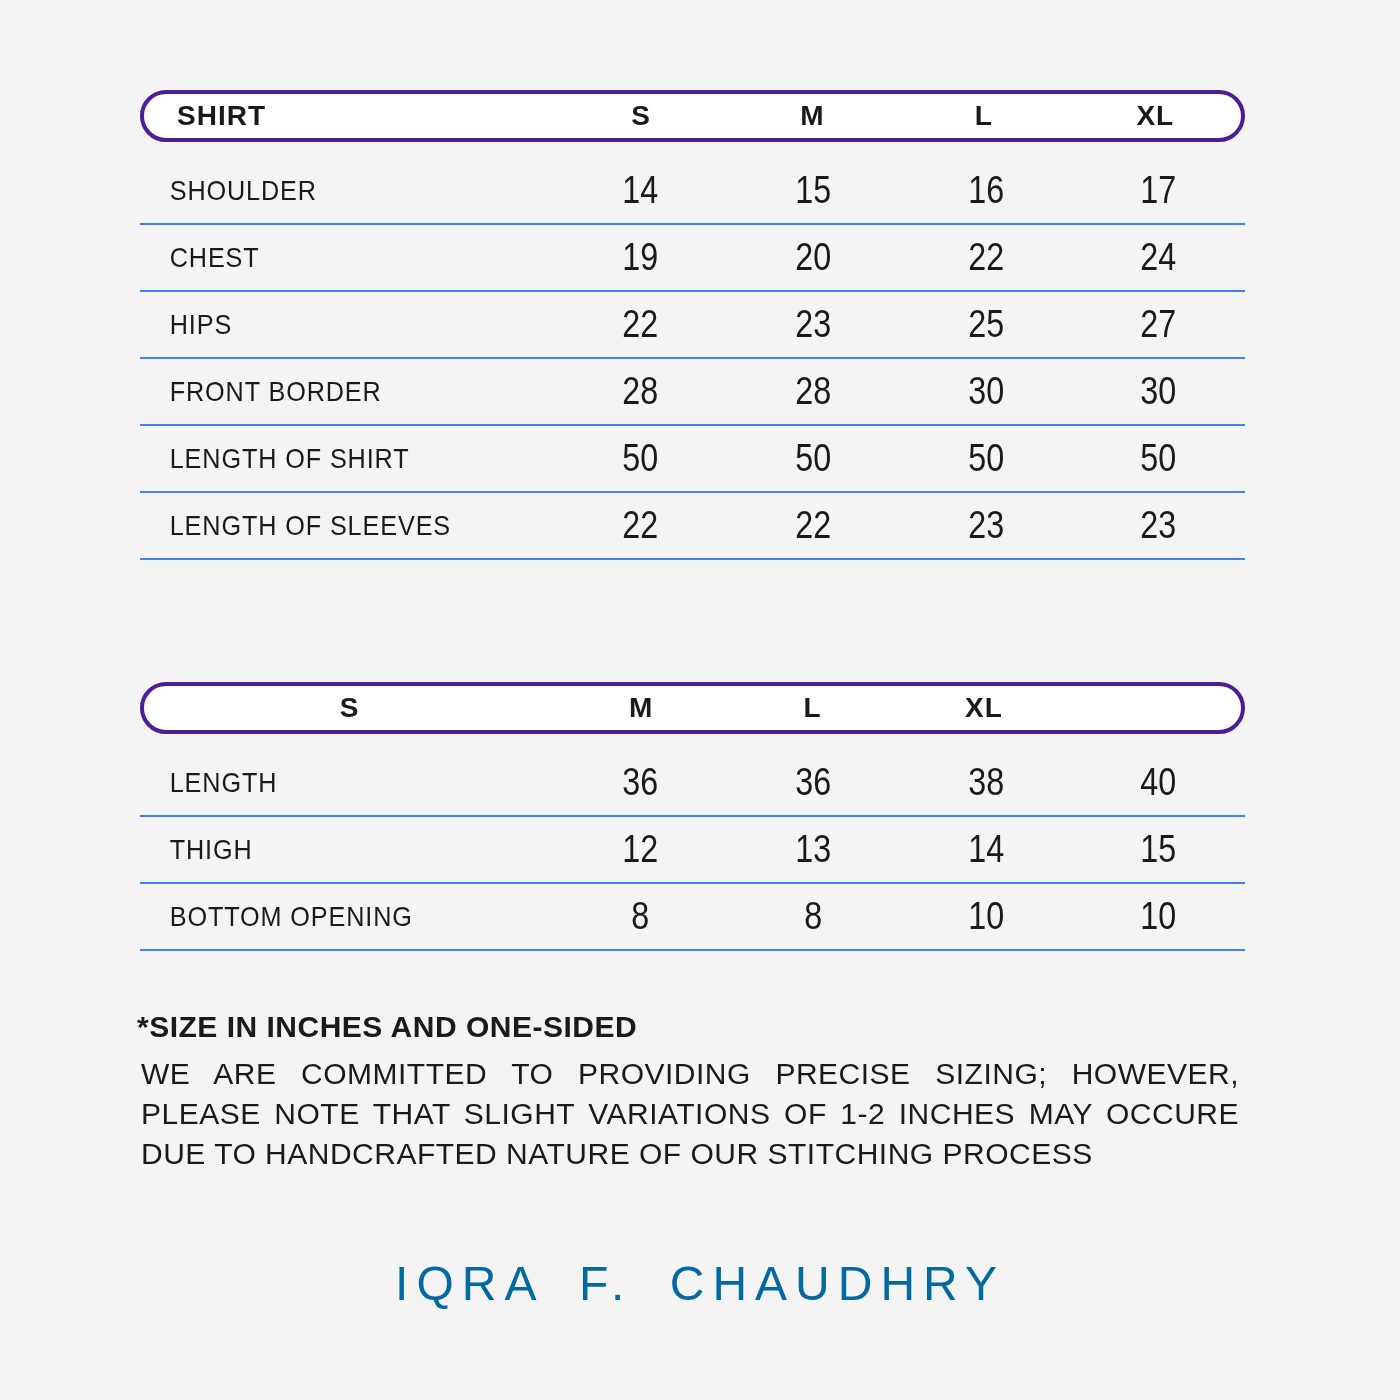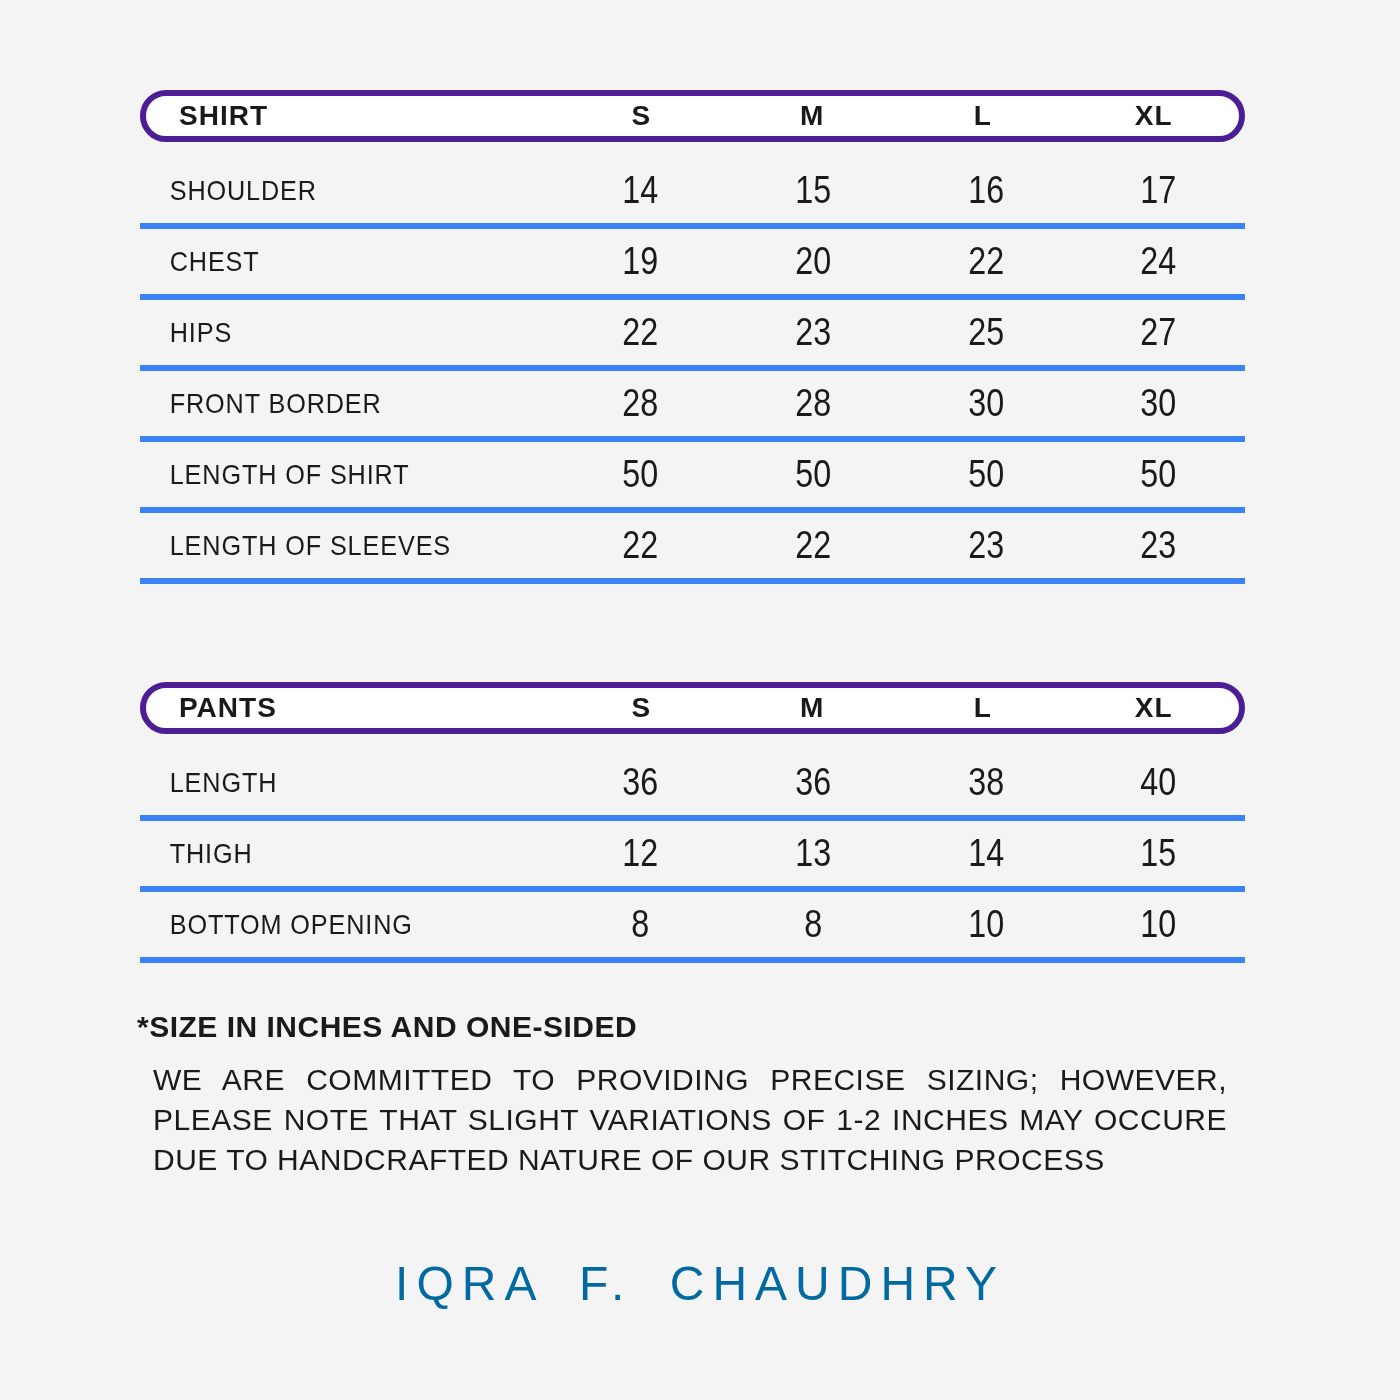--- a/index.html
+++ b/index.html
@@ -25,31 +25,31 @@
   .table-pants { top: 682px; }
 
   .grid-row {
     display: grid;
     grid-template-columns: 37.5% 1fr 1fr 1fr 1fr;
     align-items: center;
   }
   .pill {
     height: 52px;
     background: #ffffff;
-    border: 6px solid #4c1d95;
+    border: 4px solid #4c1d95;
     border-radius: 28px;
     box-sizing: border-box;
     font-weight: bold;
     font-size: 28px;
     letter-spacing: 1px;
   }
   .rows { margin-top: 16px; }
   .row {
     height: 65px;
-    border-bottom: 6px solid #3b82f6;
+    border-bottom: 2px solid #3b82f6;
     font-size: 28px;
   }
   .cell.label {
     padding-left: 33px;
     letter-spacing: 1px;
     white-space: nowrap;
   }
   .row .cell.label {
     transform: scaleX(.9);
     transform-origin: 0 50%;
@@ -68,21 +68,21 @@
     left: 137px;
     width: 1106px;
   }
   .note-title {
     margin: 4px 0 10px 0;
     font-size: 30px;
     font-weight: bold;
     letter-spacing: 0.5px;
   }
   .note-body {
-    margin: 16px;
+    margin: 4px;
     font-size: 30px;
     line-height: 40px;
     text-align: justify;
     letter-spacing: 0.5px;
   }
   .brand {
     position: absolute;
     top: 1256px;
     left: 0;
     width: 100%;
@@ -149,21 +149,20 @@
         <span class="cell num">22</span>
         <span class="cell num">22</span>
         <span class="cell num">23</span>
         <span class="cell num">23</span>
       </div>
     </div>
   </section>
 
   <section class="size-table table-pants">
     <div class="grid-row pill">
-      <span class="cell label">PANTS</span>
       <span class="cell num">S</span>
       <span class="cell num">M</span>
       <span class="cell num">L</span>
       <span class="cell num">XL</span>
     </div>
     <div class="rows">
       <div class="grid-row row">
         <span class="cell label">LENGTH</span>
         <span class="cell num">36</span>
         <span class="cell num">36</span>

